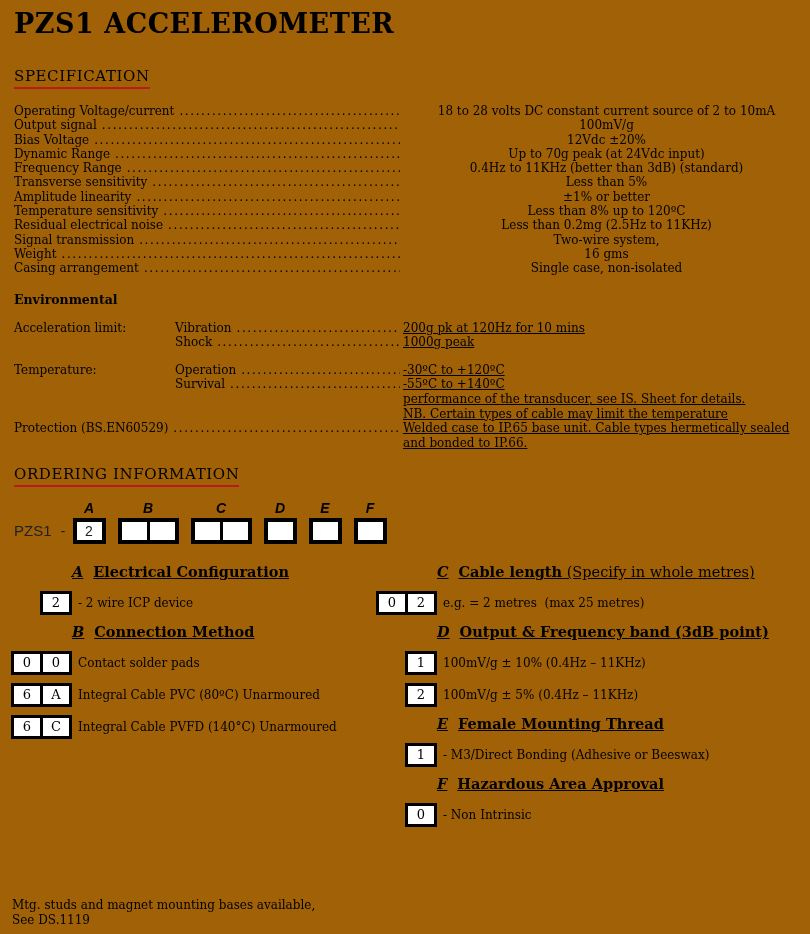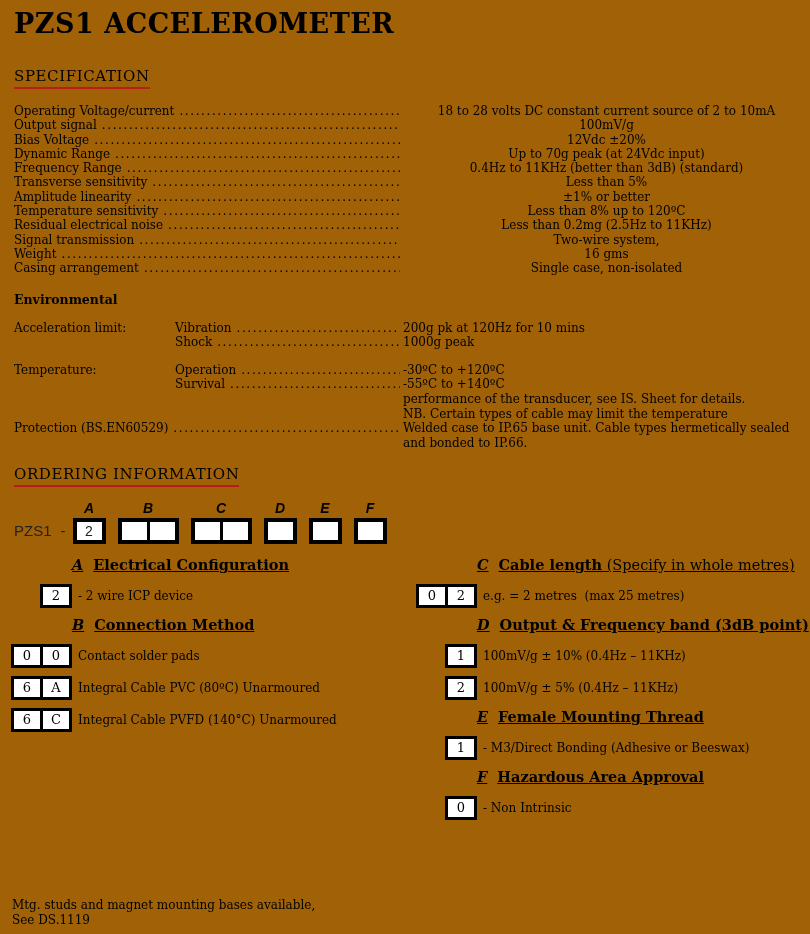--- a/index.html
+++ b/index.html
@@ -26,21 +26,21 @@
   }
   .spec-value{flex:none;width:407px;white-space:nowrap;overflow:hidden;}
   
   .env{margin-top:16px;}
   .env-heading{font-weight:bold;font-size:12.5px;line-height:15px;}
   .env-rows{margin-top:14px;}
   .env-row{display:flex;line-height:14.6px;}
   .env-c1{flex:none;width:161px;white-space:nowrap;}
   .env-c2{flex:none;width:228px;display:flex;}
   .env-c2 .env-mid-label{flex:none;white-space:nowrap;}
-  .env-c3{flex:none;width:407px;white-space:nowrap;overflow:hidden;}
+  .env-c3{flex:none;width:407px;white-space:nowrap;overflow:hidden;text-decoration:underline;}
   .env-gap{height:13px;}
   .prot-label{flex:none;white-space:nowrap;}
   
   .code-row{display:flex;align-items:flex-end;margin-top:14px;}
   .code-prefix{
     font-family:"Liberation Sans","DejaVu Sans",sans-serif;font-size:15px;color:#222;
     padding-bottom:5px;margin-right:7px;white-space:pre;
   }
   .code-prefix .dash{margin-left:9px;}
   .code-group{display:flex;flex-direction:column;align-items:center;margin-right:12px;}
@@ -48,21 +48,21 @@
     font-family:"Liberation Sans","DejaVu Sans",sans-serif;font-weight:bold;font-style:italic;
     font-size:14px;line-height:14px;margin-bottom:3px;
   }
   .code-box{display:flex;border:4px solid #000;background:#fff;}
   .code-cell{
     width:25px;height:18px;text-align:center;
     font-family:"Liberation Sans","DejaVu Sans",sans-serif;font-size:14px;line-height:18px;color:#222;
   }
   .code-cell + .code-cell{border-left:3px solid #000;}
   
-  .order-cols{display:flex;margin-top:12px;margin-left:-6px;gap:40px;}
+  .order-cols{display:flex;margin-top:19px;margin-left:-6px;}
   .order-col-left{flex:none;width:365px;}
   .order-col-right{flex:1 1 auto;}
   .sec-heading{margin:0 0 10px 64px;font-size:14.5px;line-height:18px;white-space:nowrap;}
   .sec-letter{font-weight:bold;font-style:italic;text-decoration:underline;margin-right:10px;}
   .sec-titlewrap{text-decoration:underline;}
   .sec-title{font-weight:bold;}
   .sec-suffix{font-weight:normal;}
   .opt-row{display:flex;align-items:center;margin-bottom:8px;}
   .opt-slot{flex:none;width:64px;display:flex;justify-content:flex-end;}
   .opt-box{display:flex;border:3px solid #000;background:#fff;}

